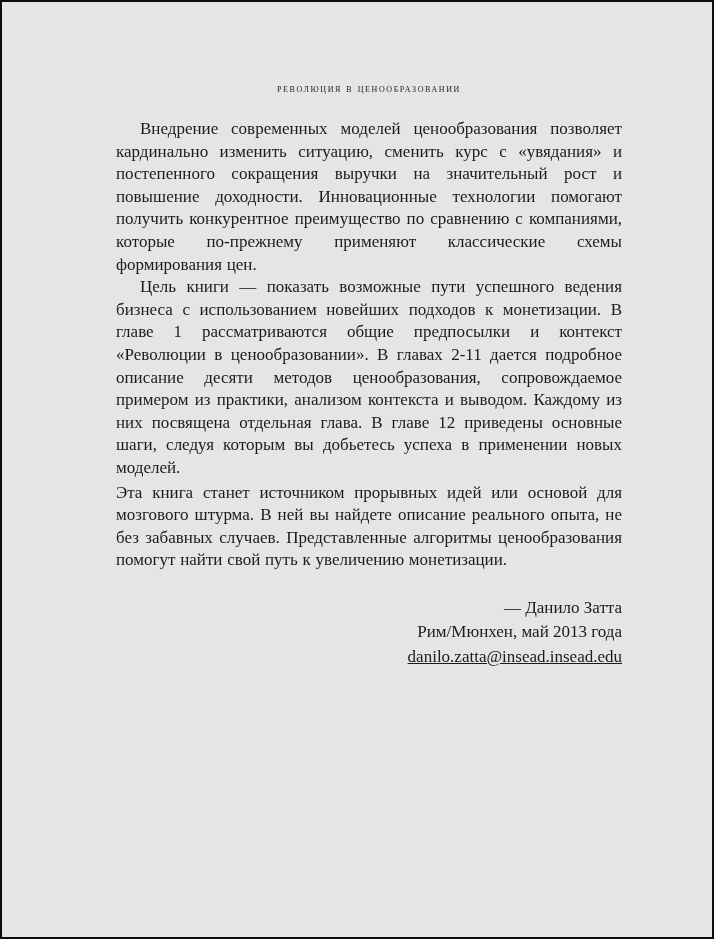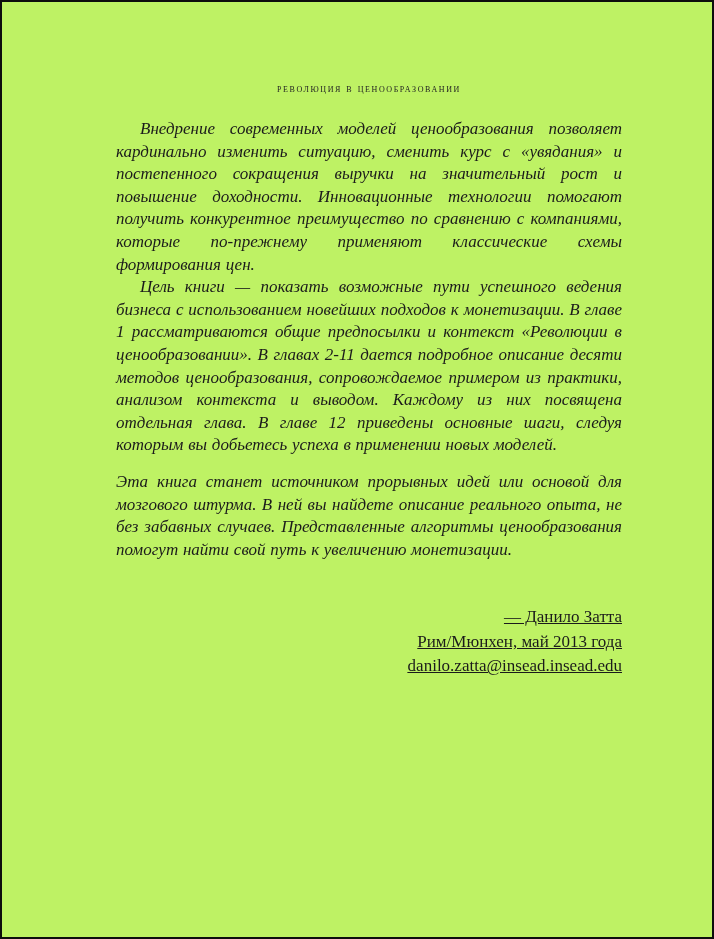--- a/index.html
+++ b/index.html
@@ -11,21 +11,21 @@
       width: 714px;
       height: 939px;
       font-family: "Liberation Serif", "DejaVu Serif", serif;
     }
     .page {
       position: relative;
       width: 714px;
       height: 939px;
       box-sizing: border-box;
       border: 2px solid #0d0d0d;
-      background: #bef264;
+      background: #e5e5e5;
       overflow: hidden;
     }
     .content {
       box-sizing: border-box;
       padding: 80px 90px 0 114px;
     }
     .running-head {
       text-align: center;
       font-size: 11px;
       letter-spacing: 1.6px;
@@ -36,33 +36,31 @@
     }
     
     .para {
       margin: 0;
       font-size: 17px;
       line-height: 22.6px;
       text-align: justify;
       color: #1b1b1b;
       text-indent: 24px;
       word-spacing: 0.5px;
-      font-style: italic;
     }
     .para.flush {
       text-indent: 0;
-      margin-top: 14px;
+      margin-top: 2px;
     }
     .signature {
-      margin-top: 44px;
+      margin-top: 24px;
       text-align: right;
       font-size: 17px;
       line-height: 24.5px;
       color: #1b1b1b;
-      text-decoration: underline;
     }
     .signature .line {
       display: block;
     }
     .signature .email {
       text-decoration: underline;
       color: #1b1b1b;
       cursor: pointer;
     }
   </style>

